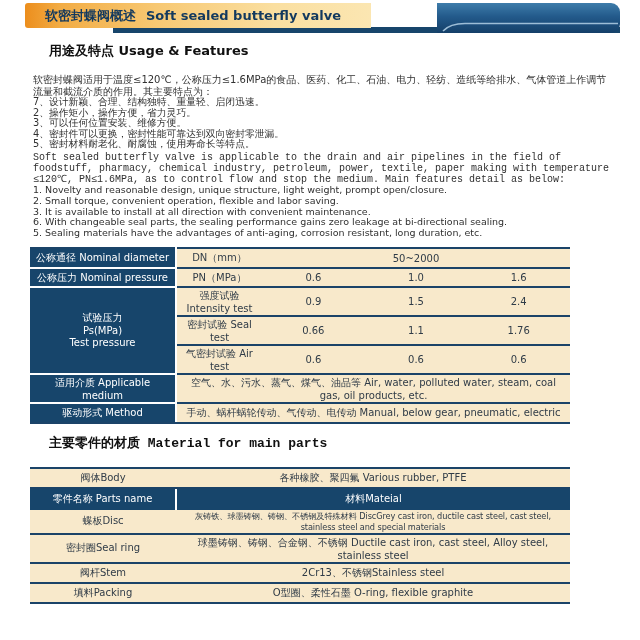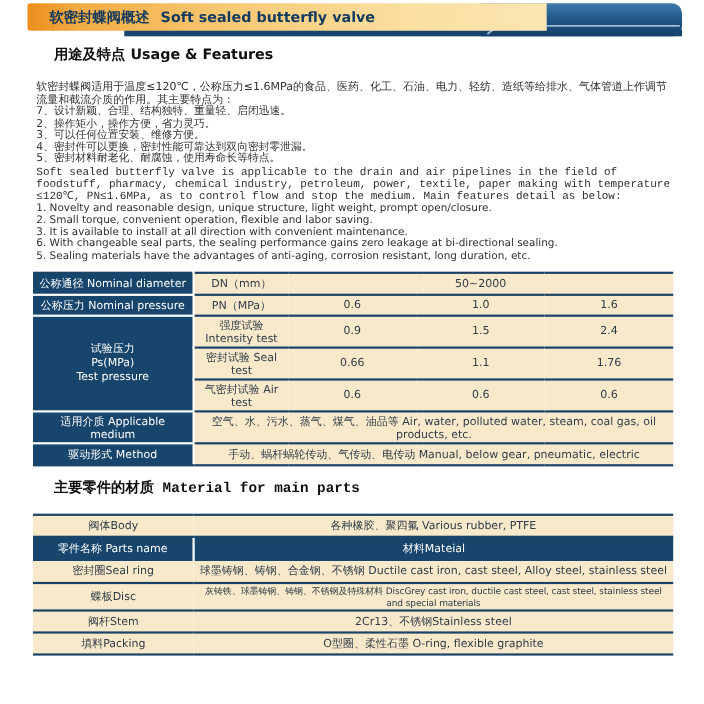--- a/index.html
+++ b/index.html
@@ -17,21 +17,21 @@
     background:#17456B;
   }
   .banner-right {
     position:absolute; left:437px; right:20px; top:3px; height:30px;
     background:linear-gradient(#3E7CAA 0%, #235A8B 45%, #143F68 100%);
     border-radius:0 9px 9px 0;
     overflow:hidden;
   }
   .banner-right svg { display:block; width:100%; height:100%; }
   .banner-yellow {
-    position:absolute; left:25px; top:3px; width:472px; height:25px;
+    position:absolute; left:25px; top:3px; width:346px; height:25px;
     background:linear-gradient(90deg,#EC8E1D 0%,#F2AC44 10%,#F7C873 38%,#FADFA0 72%,#FBE6B2 100%);
     border-radius:3px 0 0 3px;
     display:flex; align-items:center; padding-left:20px; box-sizing:border-box;
   }
   .banner-title {
     font-size:13px; font-weight:bold; color:#12395E; white-space:nowrap;
   }
   .banner-title .sep { display:inline-block; width:10px; }
 
   
@@ -44,21 +44,21 @@
   .zh-intro { font-size:10px; line-height:11.5px; margin-top:3px !important; }
   .zh-point { font-size:9.8px; line-height:10.6px; }
   .en-intro { font-size:10px; line-height:10.8px; margin-top:3px !important;font-family:Liberation Mono, monospace; }
   .en-point { font-size:9.5px; line-height:10.6px; }
 
   .tech-heading { margin-top:70px; }
   .materials-heading { margin-top:13px;font-family:Liberation Mono, monospace; }
 
   
   table {
-    width:582px; margin-left:30px; border-collapse:collapse; table-layout:fixed;
+    width:540px; margin-left:30px; border-collapse:collapse; table-layout:fixed;
     border-top:2px solid #1B4368;
     padding-left:44px;
   }
   .t1 { margin-top:9px; }
   .t2 { margin-top:7px; }
   td, th { vertical-align:middle; text-align:center; padding:1px 4px; box-sizing:border-box; }
   .t1 td { height:19.5px; font-size:10px; color:#2F3B47; background:#F8E9CB;
            border-bottom:2px solid #1B4368; }
   .t1 td.navy, .t2 th {
     background:#17456B; color:#ffffff; font-weight:normal; font-size:10px;
@@ -174,28 +174,28 @@
     <tbody>
       <tr>
         <td>阀体Body</td>
         <td class="cjk-cell">各种橡胶、聚四氟 Various rubber, PTFE</td>
       </tr>
       <tr>
         <th>零件名称 Parts name</th>
         <th class="mat">材料Mateial</th>
       </tr>
       <tr>
+        <td>蝶板Disc</td>
+        <td class="cjk-cell small">灰铸铁、球墨铸钢、铸钢、不锈钢及特殊材料 DiscGrey cast iron, ductile cast steel, cast steel, stainless steel and special materials</td>
+      </tr>
+      <tr>
         <td>密封圈Seal ring</td>
         <td class="cjk-cell">球墨铸钢、铸钢、合金钢、不锈钢 Ductile cast iron, cast steel, Alloy steel, stainless steel</td>
       </tr>
       <tr>
-        <td>蝶板Disc</td>
-        <td class="cjk-cell small">灰铸铁、球墨铸钢、铸钢、不锈钢及特殊材料 DiscGrey cast iron, ductile cast steel, cast steel, stainless steel and special materials</td>
-      </tr>
-      <tr>
         <td>阀杆Stem</td>
         <td class="cjk-cell">2Cr13、不锈钢Stainless steel</td>
       </tr>
       <tr>
         <td>填料Packing</td>
         <td class="cjk-cell">O型圈、柔性石墨 O-ring, flexible graphite</td>
       </tr>
     </tbody>
   </table>
 

